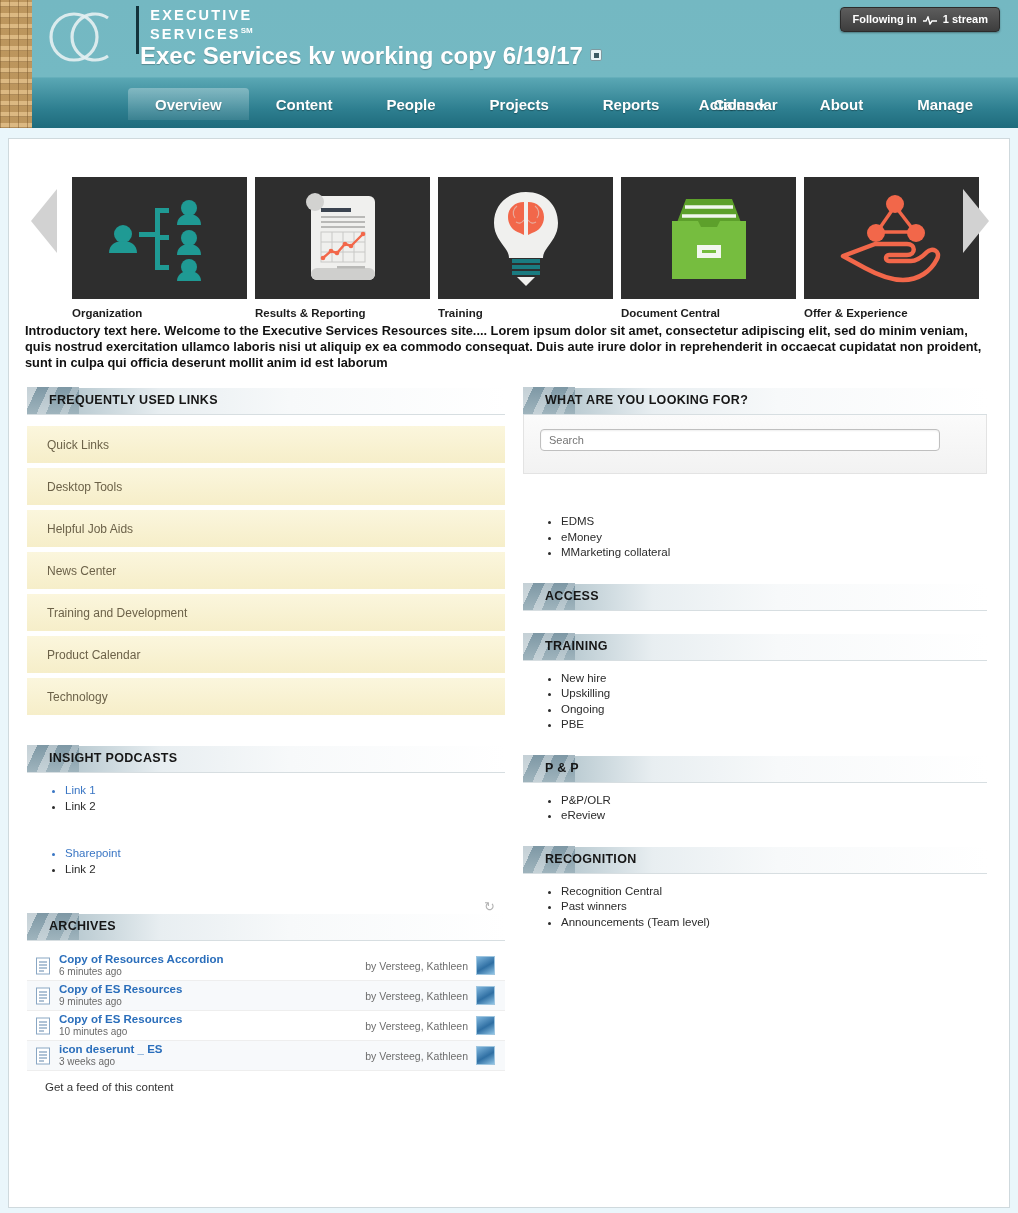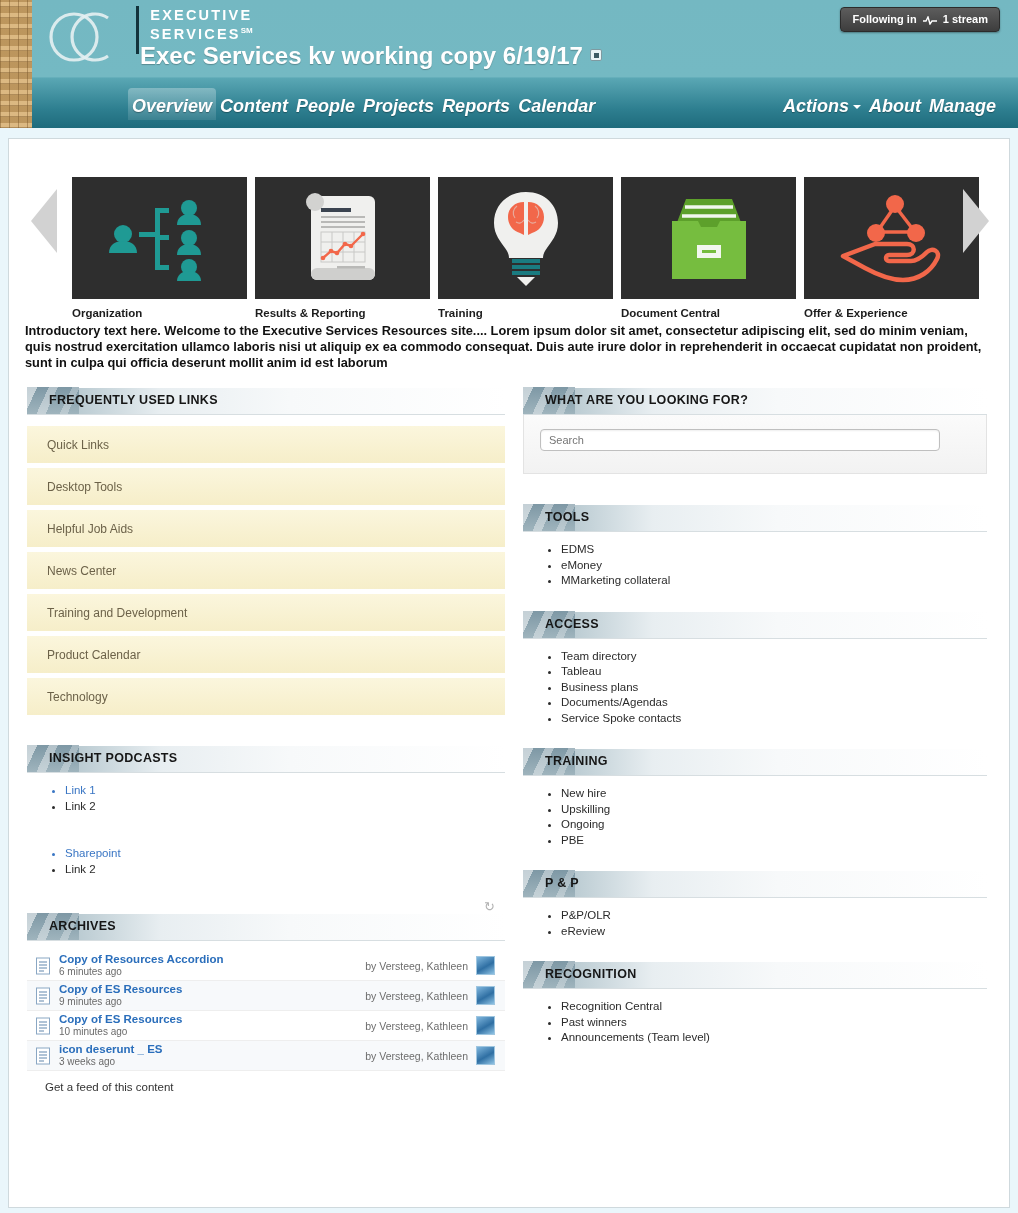--- a/index.html
+++ b/index.html
@@ -69,24 +69,23 @@
   }
   .pulse-ico{ display:inline-block; vertical-align:middle; margin:0 3px; }
 
   
   .navbar{
     position:absolute; left:0; bottom:0; width:100%; height:40px;
   }
   .nav-left{ position:absolute; left:96px; top:0; display:flex; align-items:stretch; height:32px;}
   .nav-right{ position:absolute; right:18px; top:0; display:flex; align-items:stretch; height:32px;}
   .nav-item{
-    color:#ffffff; font-size:18px; font-weight:bold;
-    padding:8px 4px 0; white-space:nowrap; cursor:pointer;
+    color:#ffffff; font-size:15px; font-weight:bold;
+    padding:8px 27px 0; white-space:nowrap; cursor:pointer;
     text-shadow:0 1px 1px rgba(0,0,0,.3);
-    font-style:italic;
   }
   .nav-item.active{
     background:linear-gradient(180deg,rgba(255,255,255,.30),rgba(255,255,255,.10));
     border-radius:4px 4px 0 0;
   }
   .caret-dn{
     display:inline-block; width:0;height:0;margin-left:4px;
     border-left:4px solid transparent;border-right:4px solid transparent;
     border-top:4px solid #ffffff; vertical-align:middle;
   }
@@ -530,43 +529,33 @@
           <span>WHAT ARE YOU LOOKING FOR?</span>
         </div>
         <div class="search-box">
           <input class="search-input" type="text" placeholder="Search" style="">
         </div>
       </div>
 
       <div class="spacer-md"></div>
 
       <div class="widget">
-        <div class="wh">
-          <span>TOOLS</span>
-        </div>
         <ul class="blist">
           <li>EDMS</li>
           <li>eMoney</li>
           <li>MMarketing collateral</li>
         </ul>
       </div>
 
       <div class="spacer-sm"></div>
 
       <div class="widget">
         <div class="wh">
           <span>ACCESS</span>
         </div>
-        <ul class="blist">
-          <li>Team directory</li>
-          <li>Tableau</li>
-          <li>Business plans</li>
-          <li>Documents/Agendas</li>
-          <li>Service Spoke contacts</li>
-        </ul>
       </div>
 
       <div class="spacer-sm"></div>
 
       <div class="widget">
         <div class="wh">
           <span>TRAINING</span>
         </div>
         <ul class="blist">
           <li>New hire</li>

